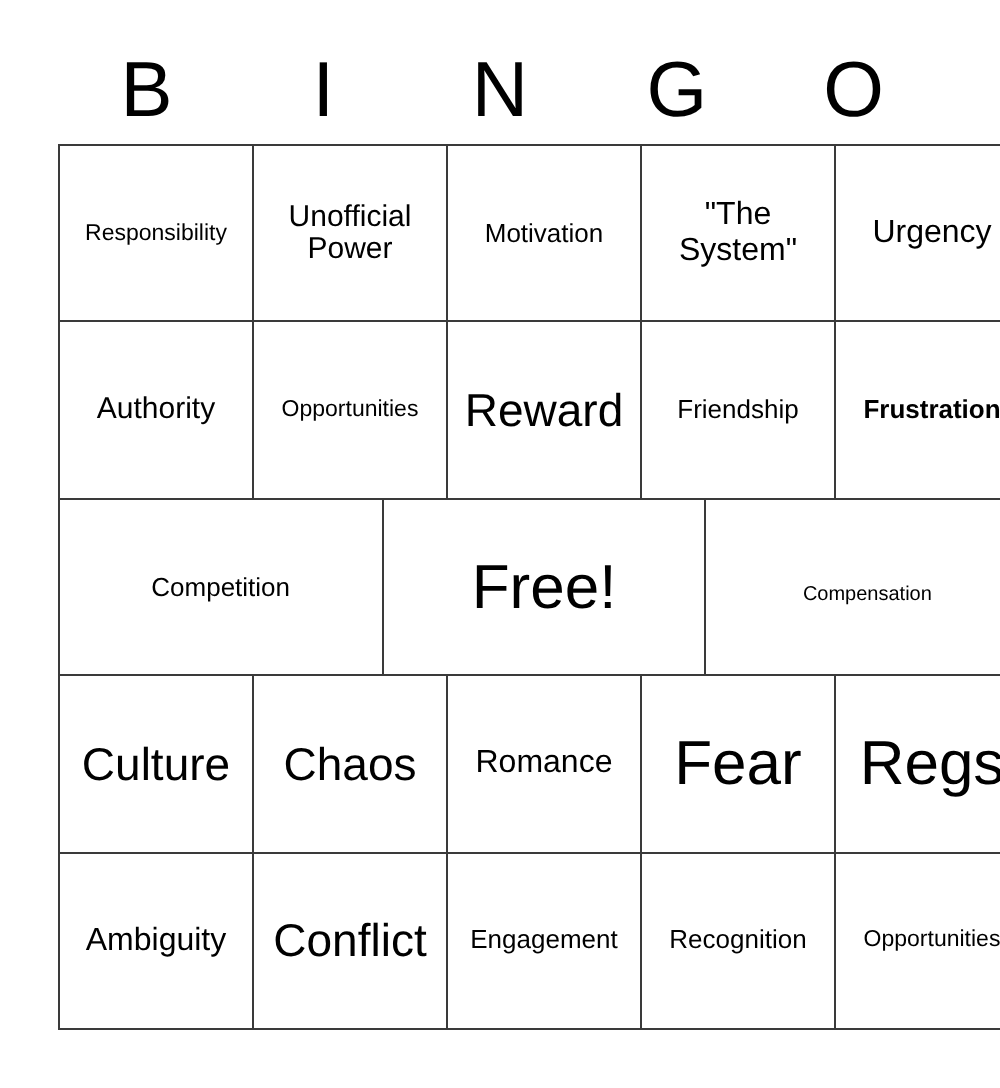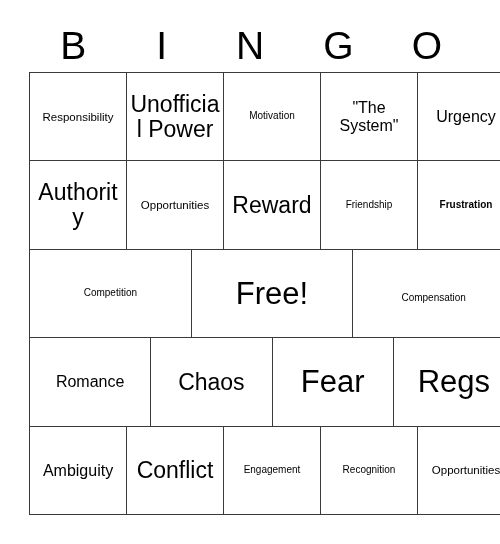--- a/index.html
+++ b/index.html
@@ -83,23 +83,23 @@
     width: 100%;
     line-height: 1.08;
     color: #000000;
     word-break: break-word;
     hyphens: none;
   }
 
   
   .fs-xs   { font-size: 10px; margin-top: 10px; }
   .fs-sm   { font-size: 11.5px; }
-  .fs-md   { font-size: 10px; }
+  .fs-md   { font-size: 13px; }
   .fs-lg   { font-size: 16px; }
-  .fs-xl   { font-size: 23px; }
+  .fs-xl   { font-size: 15px; }
   .fs-xxl  { font-size: 23px; }
   .fs-huge { font-size: 31px; }
 </style>
 </head>
 <body style="background: rgb(255, 255, 255); color: rgb(0, 0, 0);">
 
 <div id="bingo-card">
 
   <div id="bingo-header">
     <div class="header-letter">B</div>
@@ -154,24 +154,27 @@
       <div class="bingo-cell" style="border-right-color: rgb(58, 58, 58); border-bottom-color: rgb(58, 58, 58);">
           <span class="cell-text fs-huge">Free!</span>
         </div>
       <div class="bingo-cell" style="border-right-color: rgb(58, 58, 58); border-bottom-color: rgb(58, 58, 58);">
           <span class="cell-text fs-xs">Compensation</span>
         </div>
     </div>
 
     <div class="bingo-row">
       <div class="bingo-cell" style="border-right-color: rgb(58, 58, 58); border-bottom-color: rgb(58, 58, 58);">
+          <span class="cell-text fs-xxl">Culture</span>
+        </div>
+      <div class="bingo-cell" style="border-right-color: rgb(58, 58, 58); border-bottom-color: rgb(58, 58, 58);">
+          <span class="cell-text fs-xxl">Chaos</span>
+        </div>
+      <div class="bingo-cell" style="border-right-color: rgb(58, 58, 58); border-bottom-color: rgb(58, 58, 58);">
           <span class="cell-text fs-lg">Romance</span>
-        </div>
-      <div class="bingo-cell" style="border-right-color: rgb(58, 58, 58); border-bottom-color: rgb(58, 58, 58);">
-          <span class="cell-text fs-xxl">Chaos</span>
         </div>
       <div class="bingo-cell" style="border-right-color: rgb(58, 58, 58); border-bottom-color: rgb(58, 58, 58);">
           <span class="cell-text fs-huge">Fear</span>
         </div>
       <div class="bingo-cell" style="border-right-color: rgb(58, 58, 58); border-bottom-color: rgb(58, 58, 58);">
           <span class="cell-text fs-huge">Regs</span>
         </div>
     </div>
 
     <div class="bingo-row">

